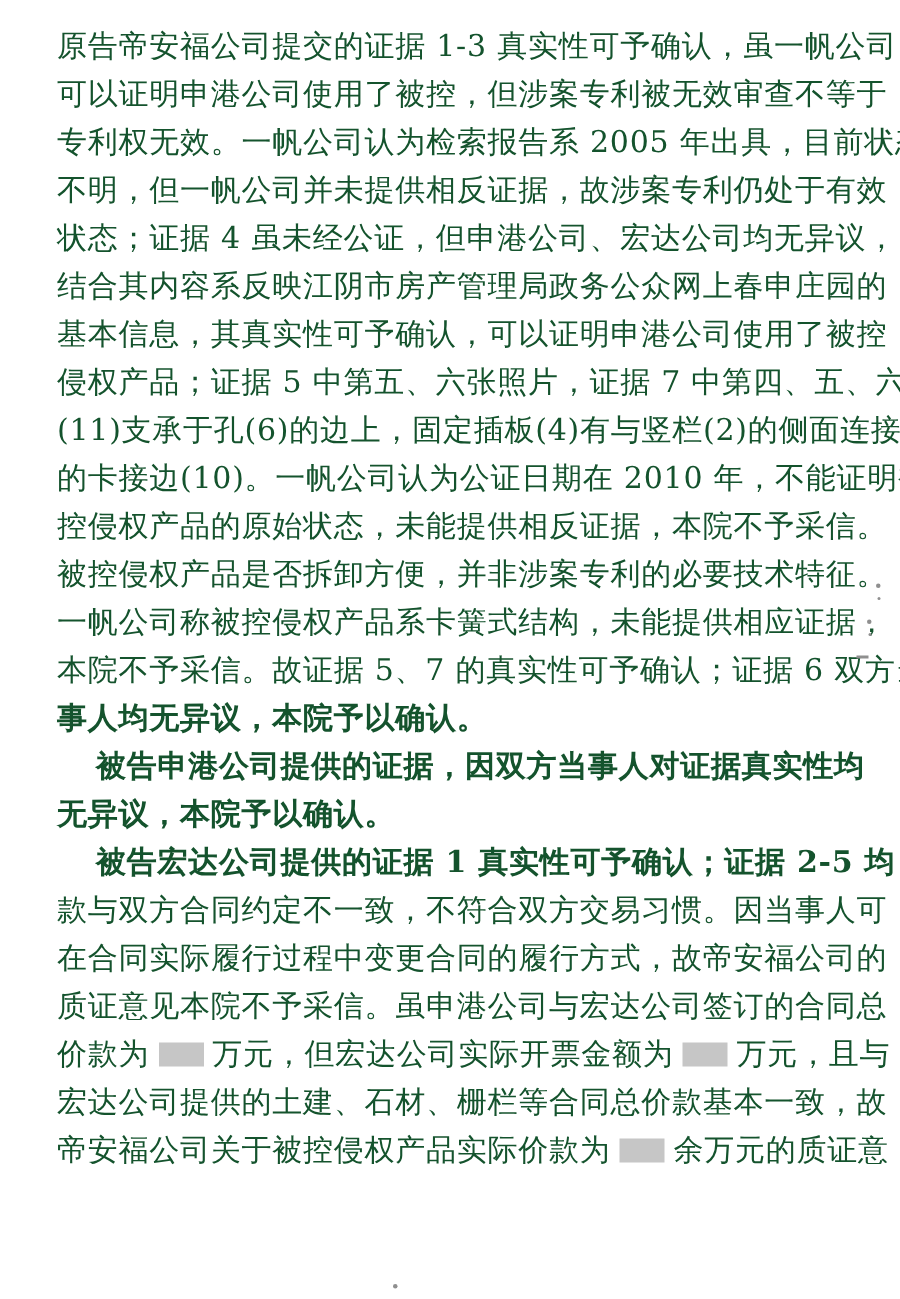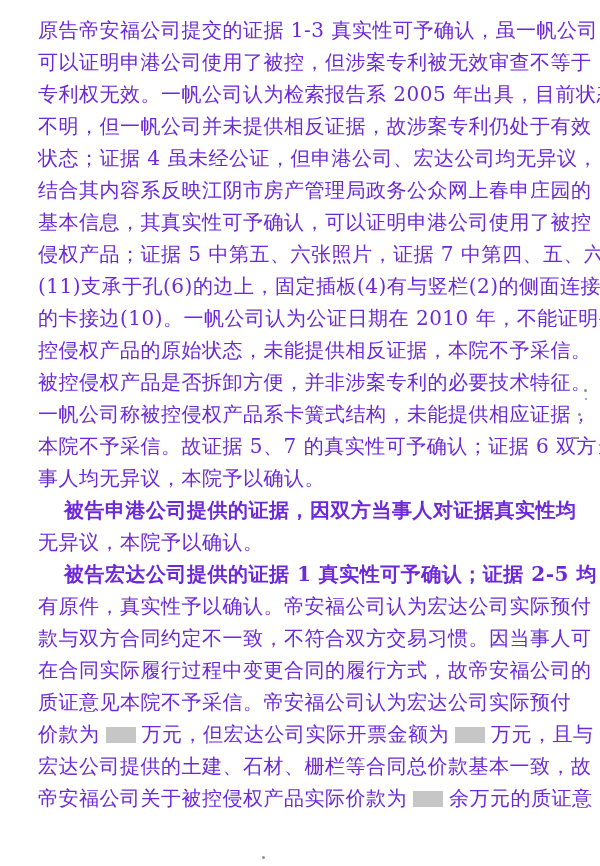--- a/index.html
+++ b/index.html
@@ -12,36 +12,37 @@
     height: 866px;
     position: relative;
     overflow: hidden;
     font-family: "DejaVu Serif", "Liberation Serif", serif;
   }
   .page {
     position: absolute;
     top: 14px;
     left: 38px;
     right: 48px;
-    color: #6d28d9;
+    color: #14532d;
   }
   .line {
     height: 32px;
     line-height: 32px;
     font-size: 20px;
     text-align: justify;
     text-align-last: justify;
     text-justify: inter-character;
     white-space: nowrap;
     overflow: visible;
     letter-spacing: 0.5px;
   }
   .line.para-end {
     text-align: left;
     text-align-last: left;
+    font-weight: bold;
   }
   .line.indent {
     padding-left: 26px;
     font-weight: bold;
   }
   .redact {
     display: inline-block;
     width: 30px;
     height: 16px;
     background: #c6c6c6;
@@ -76,24 +77,23 @@
   <div class="line">(11)支承于孔(6)的边上，固定插板(4)有与竖栏(2)的侧面连接</div>
   <div class="line">的卡接边(10)。一帆公司认为公证日期在 2010 年，不能证明被</div>
   <div class="line">控侵权产品的原始状态，未能提供相反证据，本院不予采信。</div>
   <div class="line">被控侵权产品是否拆卸方便，并非涉案专利的必要技术特征。</div>
   <div class="line">一帆公司称被控侵权产品系卡簧式结构，未能提供相应证据，</div>
   <div class="line">本院不予采信。故证据 5、7 的真实性可予确认；证据 6 双方当</div>
   <div class="line para-end">事人均无异议，本院予以确认。</div>
   <div class="line indent">被告申港公司提供的证据，因双方当事人对证据真实性均</div>
   <div class="line para-end">无异议，本院予以确认。</div>
   <div class="line indent">被告宏达公司提供的证据 1 真实性可予确认；证据 2-5 均</div>
-  <div class="line">有原件，真实性予以确认。帝安福公司认为宏达公司实际预付</div>
   <div class="line">款与双方合同约定不一致，不符合双方交易习惯。因当事人可</div>
   <div class="line">在合同实际履行过程中变更合同的履行方式，故帝安福公司的</div>
-  <div class="line">质证意见本院不予采信。帝安福公司认为宏达公司实际预付</div>
+  <div class="line">质证意见本院不予采信。虽申港公司与宏达公司签订的合同总</div>
 
   <div class="line">
     <span>价款为</span><span class="redact"></span><span>万元，但宏达公司实际开票金额为</span><span class="redact"></span><span>万元，且与</span>
   </div>
 
   <div class="line">宏达公司提供的土建、石材、栅栏等合同总价款基本一致，故</div>
 
   <div class="line">
     <span>帝安福公司关于被控侵权产品实际价款为</span><span class="redact"></span><span>余万元的质证意</span>
   </div>

